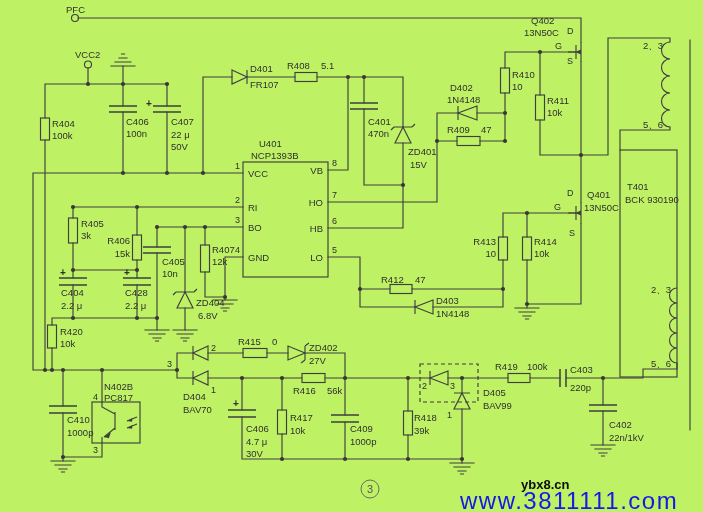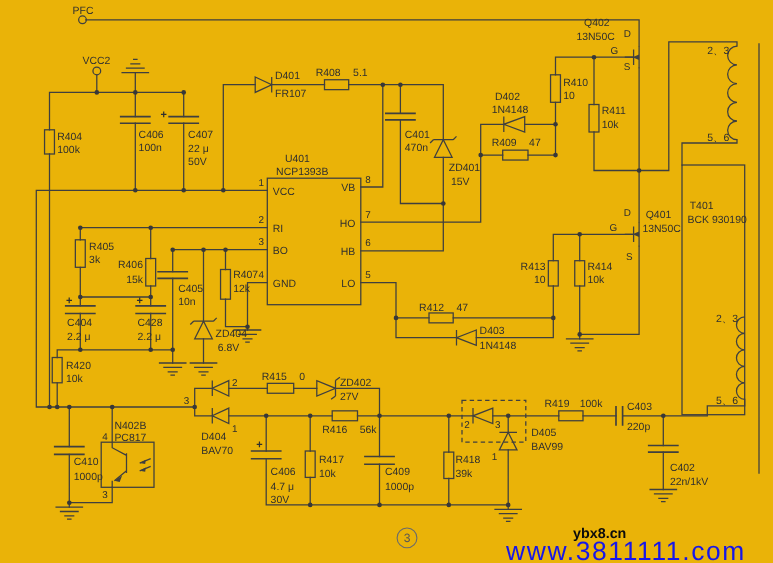--- a/index.html
+++ b/index.html
@@ -1,16 +1,16 @@
 <!DOCTYPE html>
 <html><head>
 <meta charset="utf-8">
 <style>
   html,body{margin:0;padding:0;background:#ffffff;}
-  .page{width:703px;height:512px;position:relative;background:#eab308;overflow:hidden;}
+  .page{width:703px;height:512px;position:relative;background:#bef264;overflow:hidden;}
   svg{display:block;}
   .w{stroke:#3f3f3f;stroke-width:1.15;fill:none;stroke-linecap:square;}
   .sym{stroke:#3f3f3f;stroke-width:1.15;fill:none;}
   .cap{stroke:#3f3f3f;stroke-width:1.5;fill:none;}
   .fil{fill:#3f3f3f;stroke:none;}
   .dot{fill:#383838;stroke:none;}
   .box{fill:none;stroke:#3f3f3f;stroke-width:1.15;}
   .dash{stroke-dasharray:4,3;}
   text{font-family:"Liberation Sans",sans-serif;font-size:9.5px;fill:#2f2f2f;}
   .pn{font-size:9px;}

